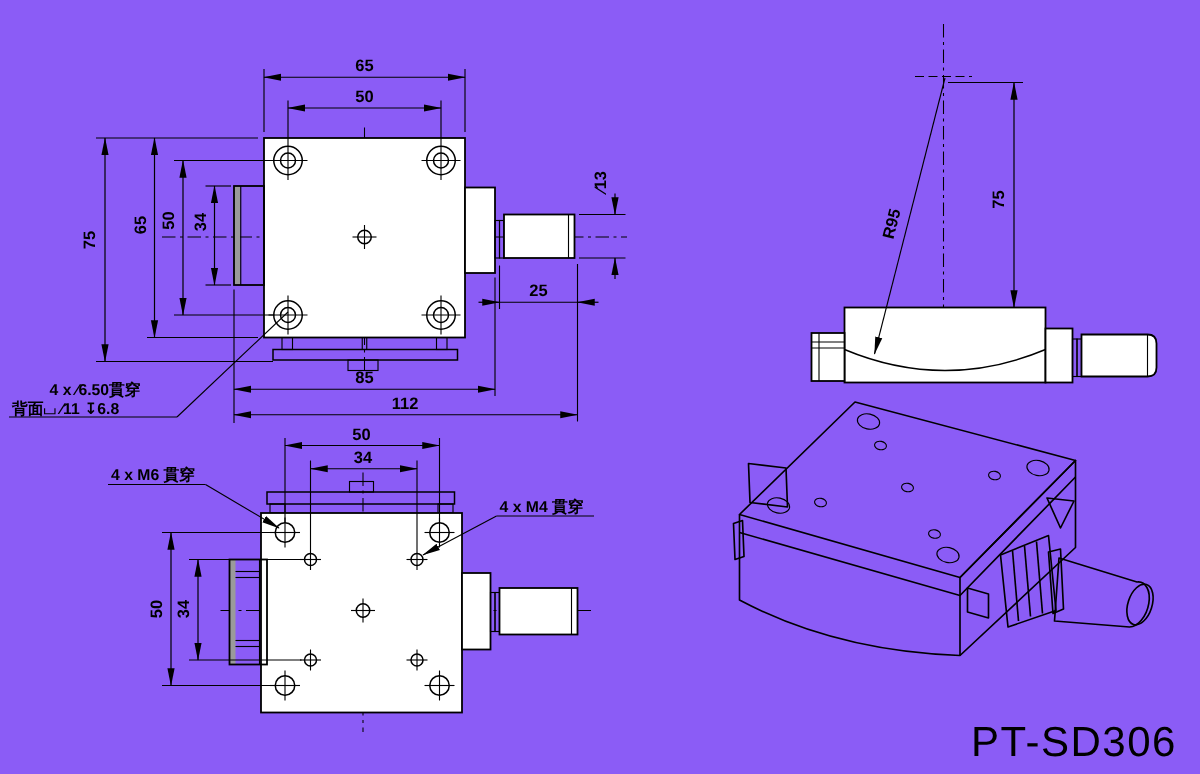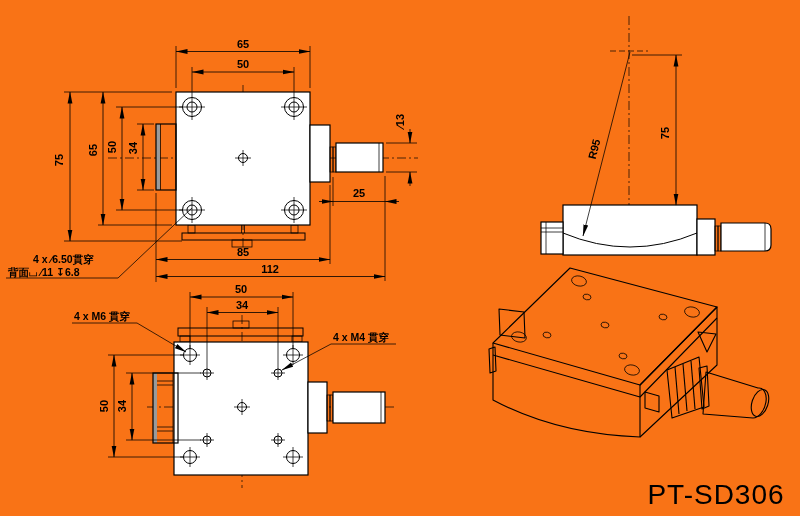--- a/index.html
+++ b/index.html
@@ -1,16 +1,16 @@
 <!DOCTYPE html>
 <html><head>
 <meta charset="utf-8">
 <style>
   html,body{margin:0;padding:0;background:#ffffff;}
-  #canvas{position:relative;width:800px;height:516px;background:#f97316;overflow:hidden;}
+  #canvas{position:relative;width:800px;height:516px;background:#8b5cf6;overflow:hidden;}
   svg{display:block;}
   text{font-family:"Liberation Sans","DejaVu Sans",sans-serif;font-weight:bold;font-size:11px;fill:#000;}
   .cjk{font-size:10.5px;}
   .rot{text-anchor:middle;}
   .mid{text-anchor:middle;}
   .big{font-size:28px;font-weight:normal;letter-spacing:1px;text-anchor:middle;}
   .ol{stroke:#000;stroke-width:1.2;fill:none;stroke-linejoin:miter;}
   .olw{stroke:#000;stroke-width:1.2;fill:#ffffff;stroke-linejoin:miter;}
   .thin{stroke:#000;stroke-width:0.75;fill:none;}
   .med{stroke:#000;stroke-width:1;fill:none;}

